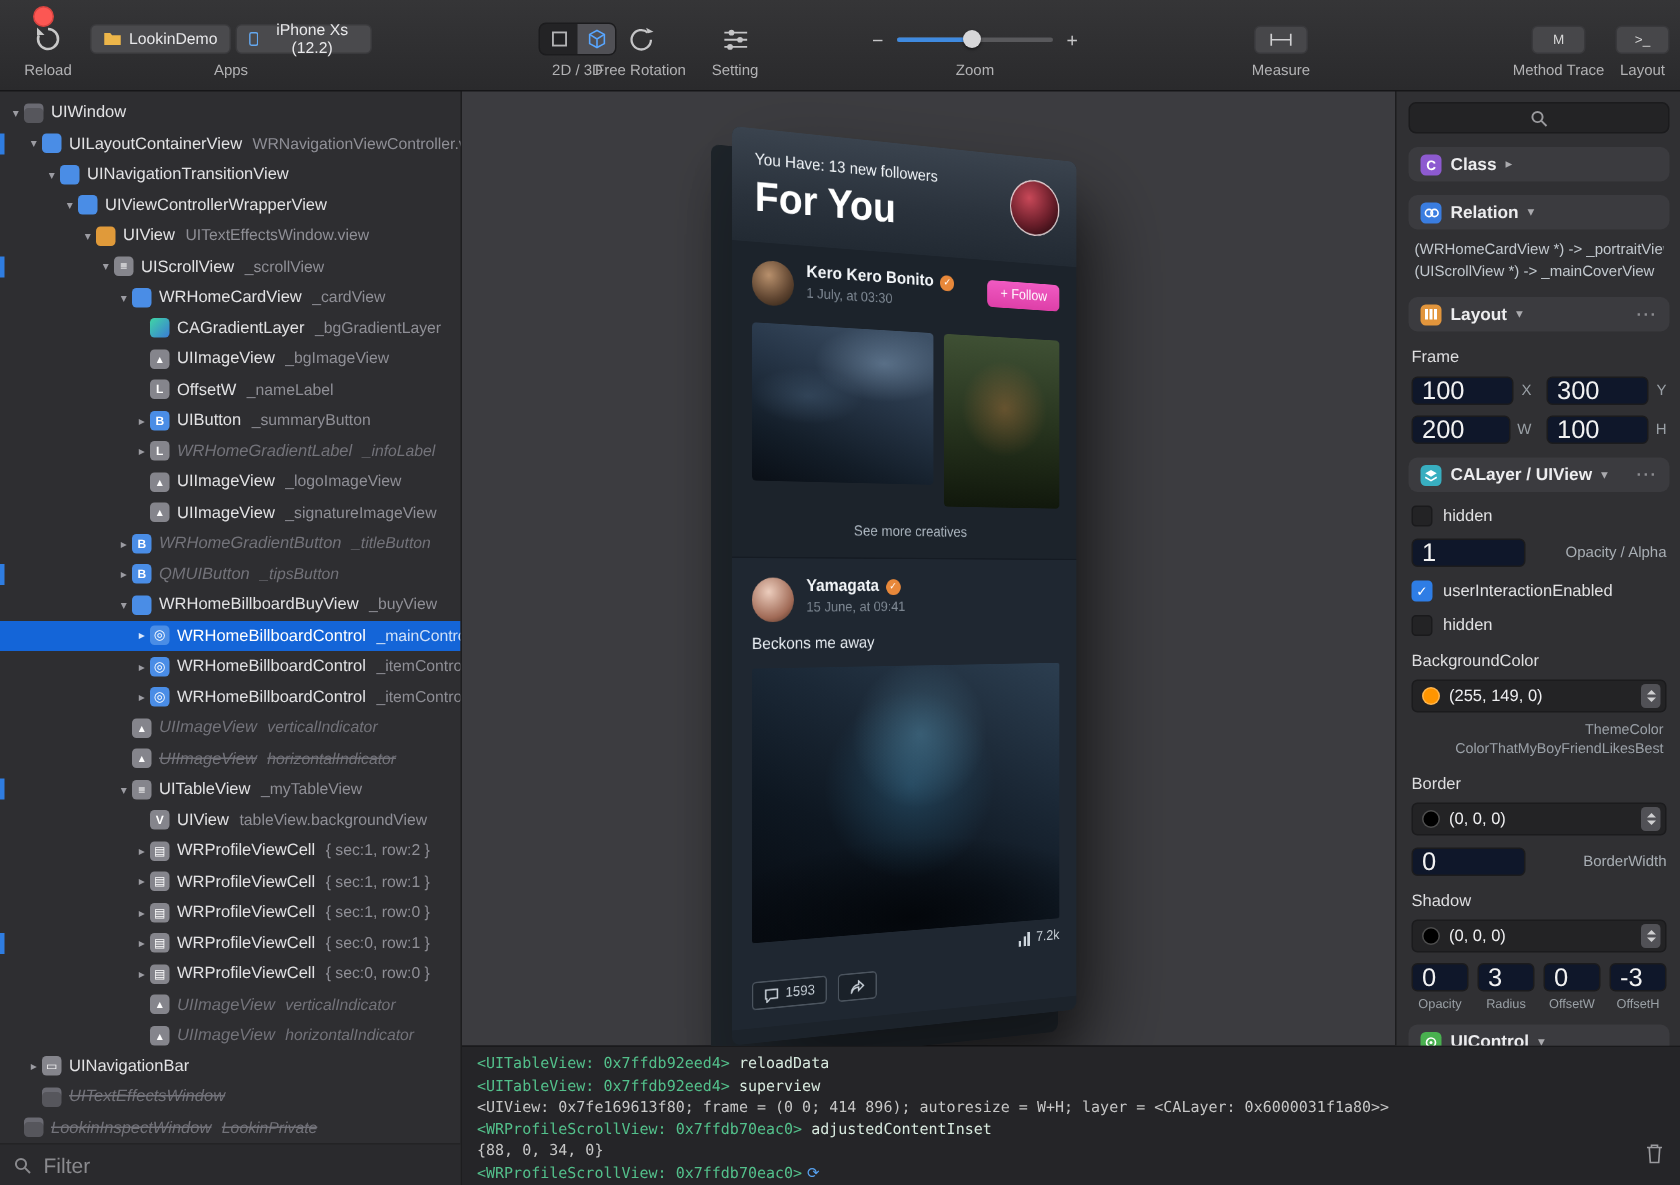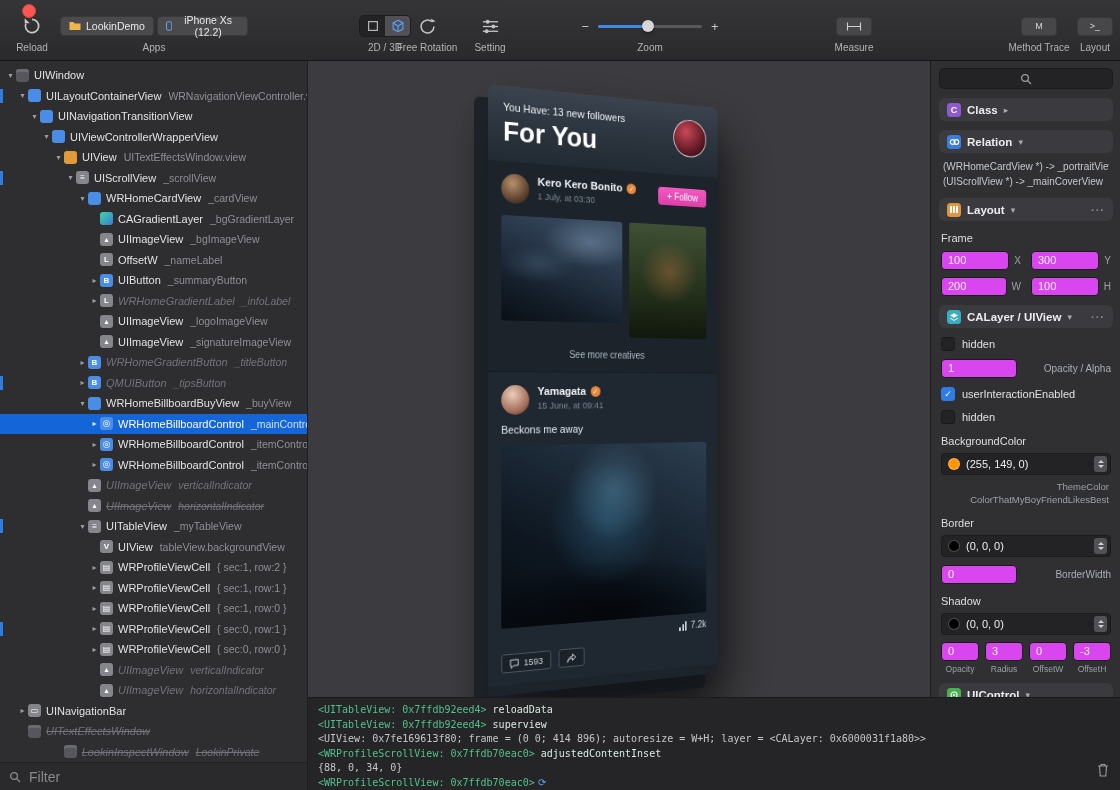--- a/index.html
+++ b/index.html
@@ -130,22 +130,22 @@
   .ic-class{background:#8d5ad0}.ic-relation{background:#3a7de0}.ic-layout{background:#e2953c}
   .ic-layer{background:#38aec0}.ic-uicontrol{background:#49b04f}
   .ic-layout i{display:block;width:2px;height:7px;background:#fff;margin:0 .5px}
   .schev{font-size:9px;color:#aaaaae;font-weight:normal}
   .smore{margin-left:auto;color:#8c8c90;font-weight:bold;letter-spacing:1px;font-size:11px}
   .rel-lines{margin:6px 12px 0;font-size:10px;color:#c2c8ce;line-height:15px}
   .rline{white-space:nowrap;overflow:hidden}
   .ilabel{font-size:11px;color:#dedee0;margin:11px 10px 0}
   .fgrid{display:grid;grid-template-columns:1fr 1fr;gap:7px 10px;margin:7px 10px 0}
   .fwrap{display:flex;align-items:center;gap:5px}
-  .field{background:#d946ef;border:1px solid #1b1b1d;border-radius:4px;height:17px;line-height:17px;
-         font-size:11px;color:#f2f2f2;padding:0 6px}
+  .field{background:#0f172a;border:1px solid #1b1b1d;border-radius:4px;height:17px;line-height:17px;
+         font-size:17px;color:#f2f2f2;padding:0 6px}
   .fwrap .field{flex:1}
   .fkey{font-size:10px;color:#9aa0a6}
   .chkrow{display:flex;align-items:center;gap:7px;margin:9px 10px 0;font-size:11px;color:#e0e0e2}
   .chk{flex:none;width:12px;height:12px;border-radius:3px;background:#232325;border:1px solid #1a1a1c}
   .chk.on{background:#2e7de5;border-color:#2e7de5;color:#fff;font-size:9px;line-height:12px;text-align:center}
   .chk.on::after{content:"✓"}
   .inrow{display:flex;align-items:center;justify-content:space-between;margin:8px 10px 0;gap:6px}
   .w72{width:62px;flex:none}
   .ikey{font-size:10px;color:#a8aeb4;text-align:right;white-space:nowrap}
   .colordd{margin:6px 10px 0;height:20px;background:#232325;border:1px solid #1b1b1d;border-radius:4px;
@@ -478,21 +478,21 @@
         <div class="trow" style="padding-left: 17px;">
           <span class="arr">▸</span>
           <span class="tic ic-navbar">▭</span>
           <span class="tl">UINavigationBar</span>
         </div>
         <div class="trow dim strike" style="padding-left: 17px;">
           <span class="arr"></span>
           <span class="tic ic-window"></span>
           <span class="tl">UITextEffectsWindow</span>
         </div>
-        <div class="trow dim strike" style="padding-left: 5px; justify-content: center;">
+        <div class="trow dim strike" style="padding-left: 5px;">
           <span class="arr"></span>
           <span class="tic ic-window"></span>
           <span class="tl">LookinInspectWindow</span>
           <span class="ts">LookinPrivate</span>
         </div>
       </div>
     <div class="filterbar">
       <svg width="12" height="12" viewBox="0 0 12 12">
         <circle cx="5" cy="5" r="3.4" fill="none" stroke="#8a8a8e" stroke-width="1.3"></circle>
         <line x1="7.6" y1="7.6" x2="11" y2="11" stroke="#8a8a8e" stroke-width="1.3"></line>

